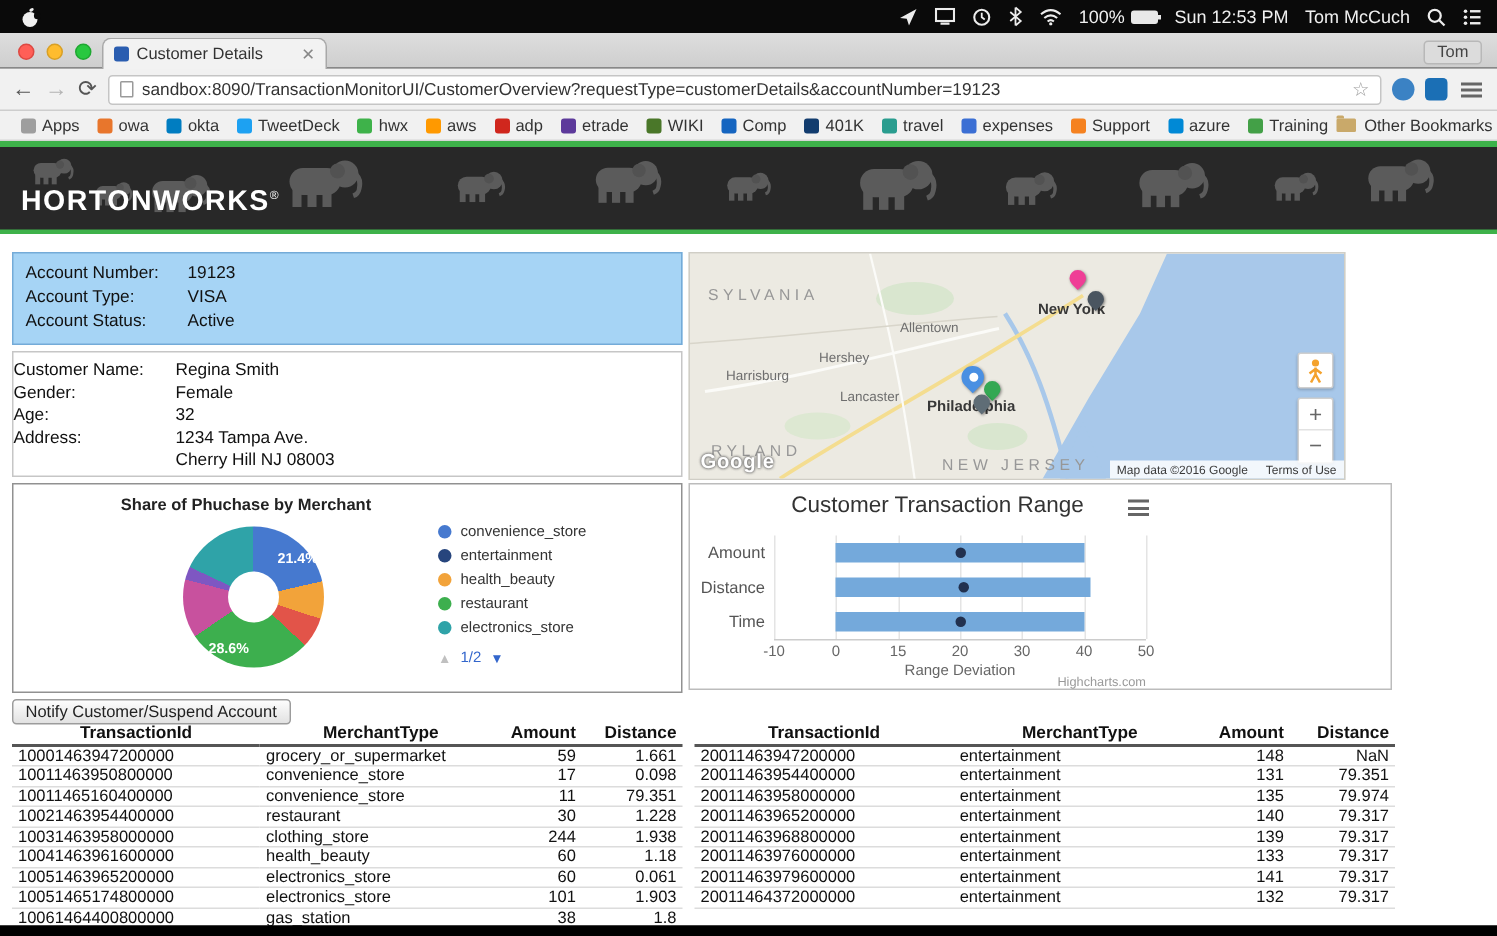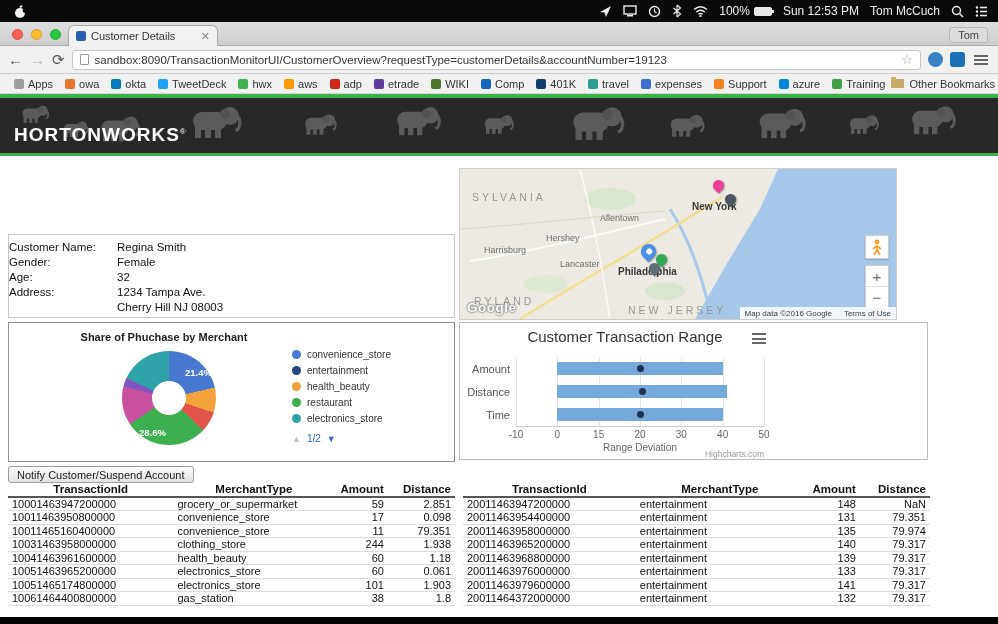--- a/index.html
+++ b/index.html
@@ -433,20 +433,36 @@
         </g>
       </svg>
     </div>
   <div class="hwx-logo">
     <span>HORTONWORKS</span><sup>®</sup>
   </div>
 </div>
 
 <div class="content">
 
+  <div class="acct-box">
+    <div id="acct-rows">
+        <div class="kv-row">
+          <span class="kv-label">Account Number:</span>
+          <span class="kv-value">19123</span>
+        </div>
+        <div class="kv-row">
+          <span class="kv-label">Account Type:</span>
+          <span class="kv-value">VISA</span>
+        </div>
+        <div class="kv-row">
+          <span class="kv-label">Account Status:</span>
+          <span class="kv-value">Active</span>
+        </div>
+      </div>
+  </div>
 
   <div class="cust-box">
     <div id="cust-rows">
         <div class="kv-row">
           <span class="kv-label">Customer Name:</span>
           <span class="kv-value">Regina Smith</span>
         </div>
         <div class="kv-row">
           <span class="kv-label">Gender:</span>
           <span class="kv-value">Female</span>
@@ -598,33 +614,39 @@
           <th>MerchantType</th>
           <th class="num">Amount</th>
           <th class="num">Distance</th>
         </tr>
       </thead>
       <tbody>
         <tr>
           <td>10001463947200000</td>
           <td>grocery_or_supermarket</td>
           <td class="num">59</td>
-          <td class="num">2.851</td>
+          <td class="num">1.661</td>
         </tr>
         <tr>
           <td>10011463950800000</td>
           <td>convenience_store</td>
           <td class="num">17</td>
           <td class="num">0.098</td>
         </tr>
         <tr>
           <td>10011465160400000</td>
           <td>convenience_store</td>
           <td class="num">11</td>
           <td class="num">79.351</td>
+        </tr>
+        <tr>
+          <td>10021463954400000</td>
+          <td>restaurant</td>
+          <td class="num">30</td>
+          <td class="num">1.228</td>
         </tr>
         <tr>
           <td>10031463958000000</td>
           <td>clothing_store</td>
           <td class="num">244</td>
           <td class="num">1.938</td>
         </tr>
         <tr>
           <td>10041463961600000</td>
           <td>health_beauty</td>

